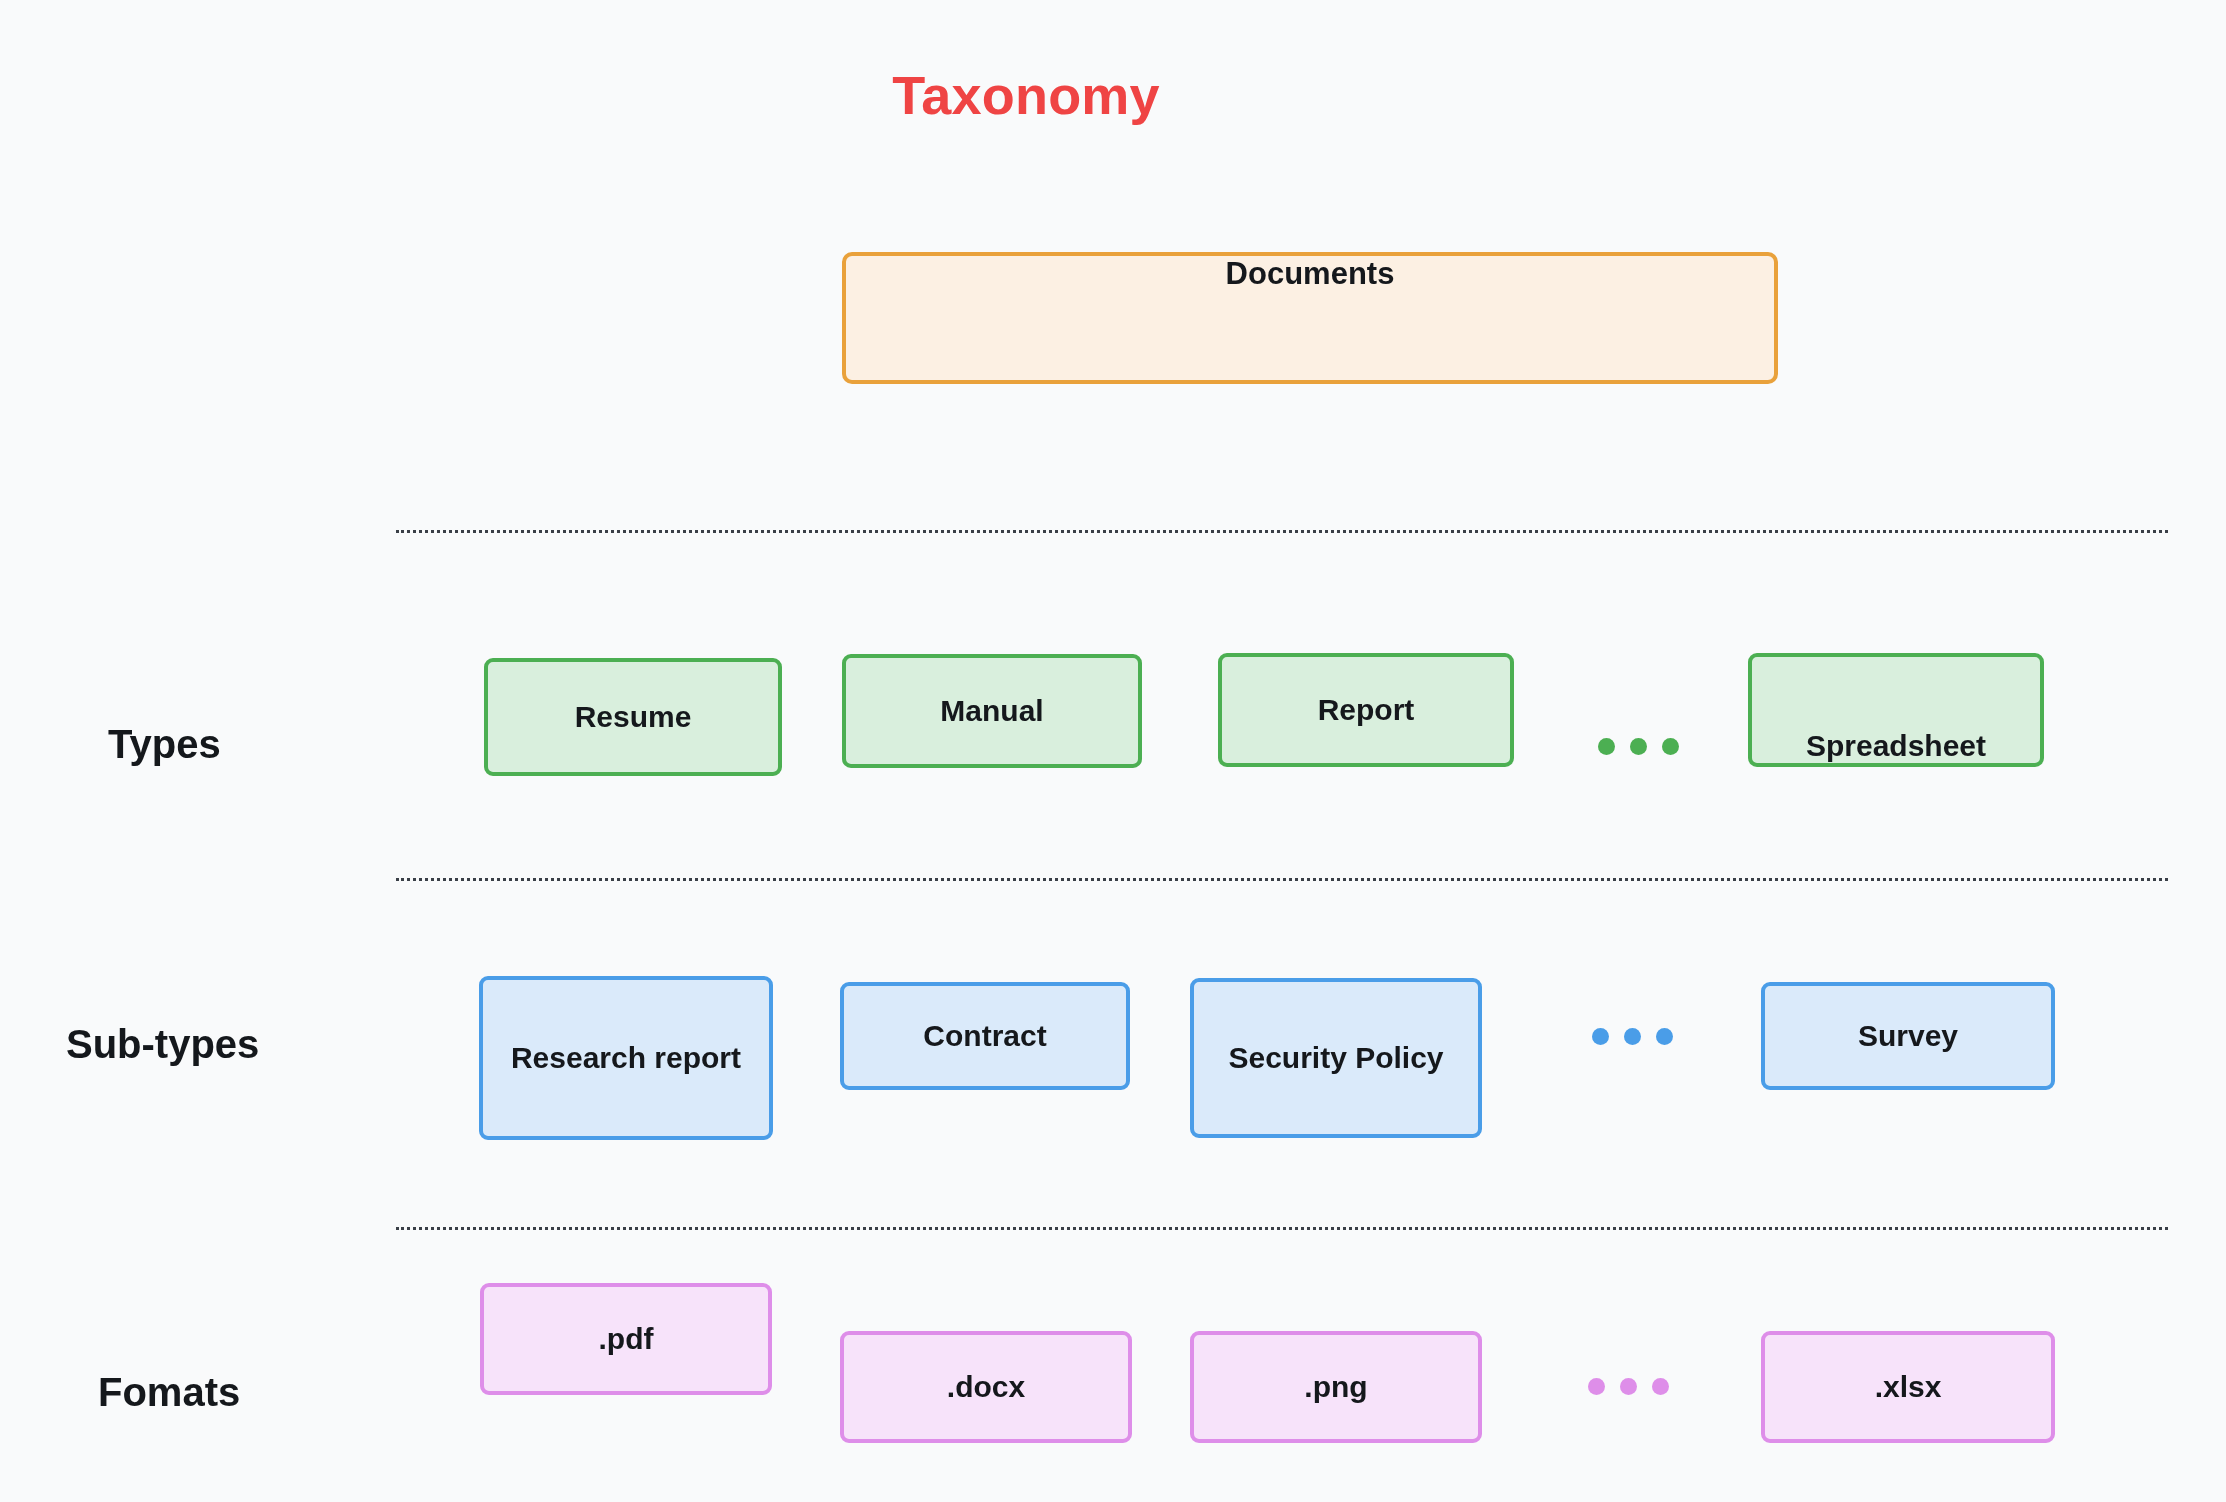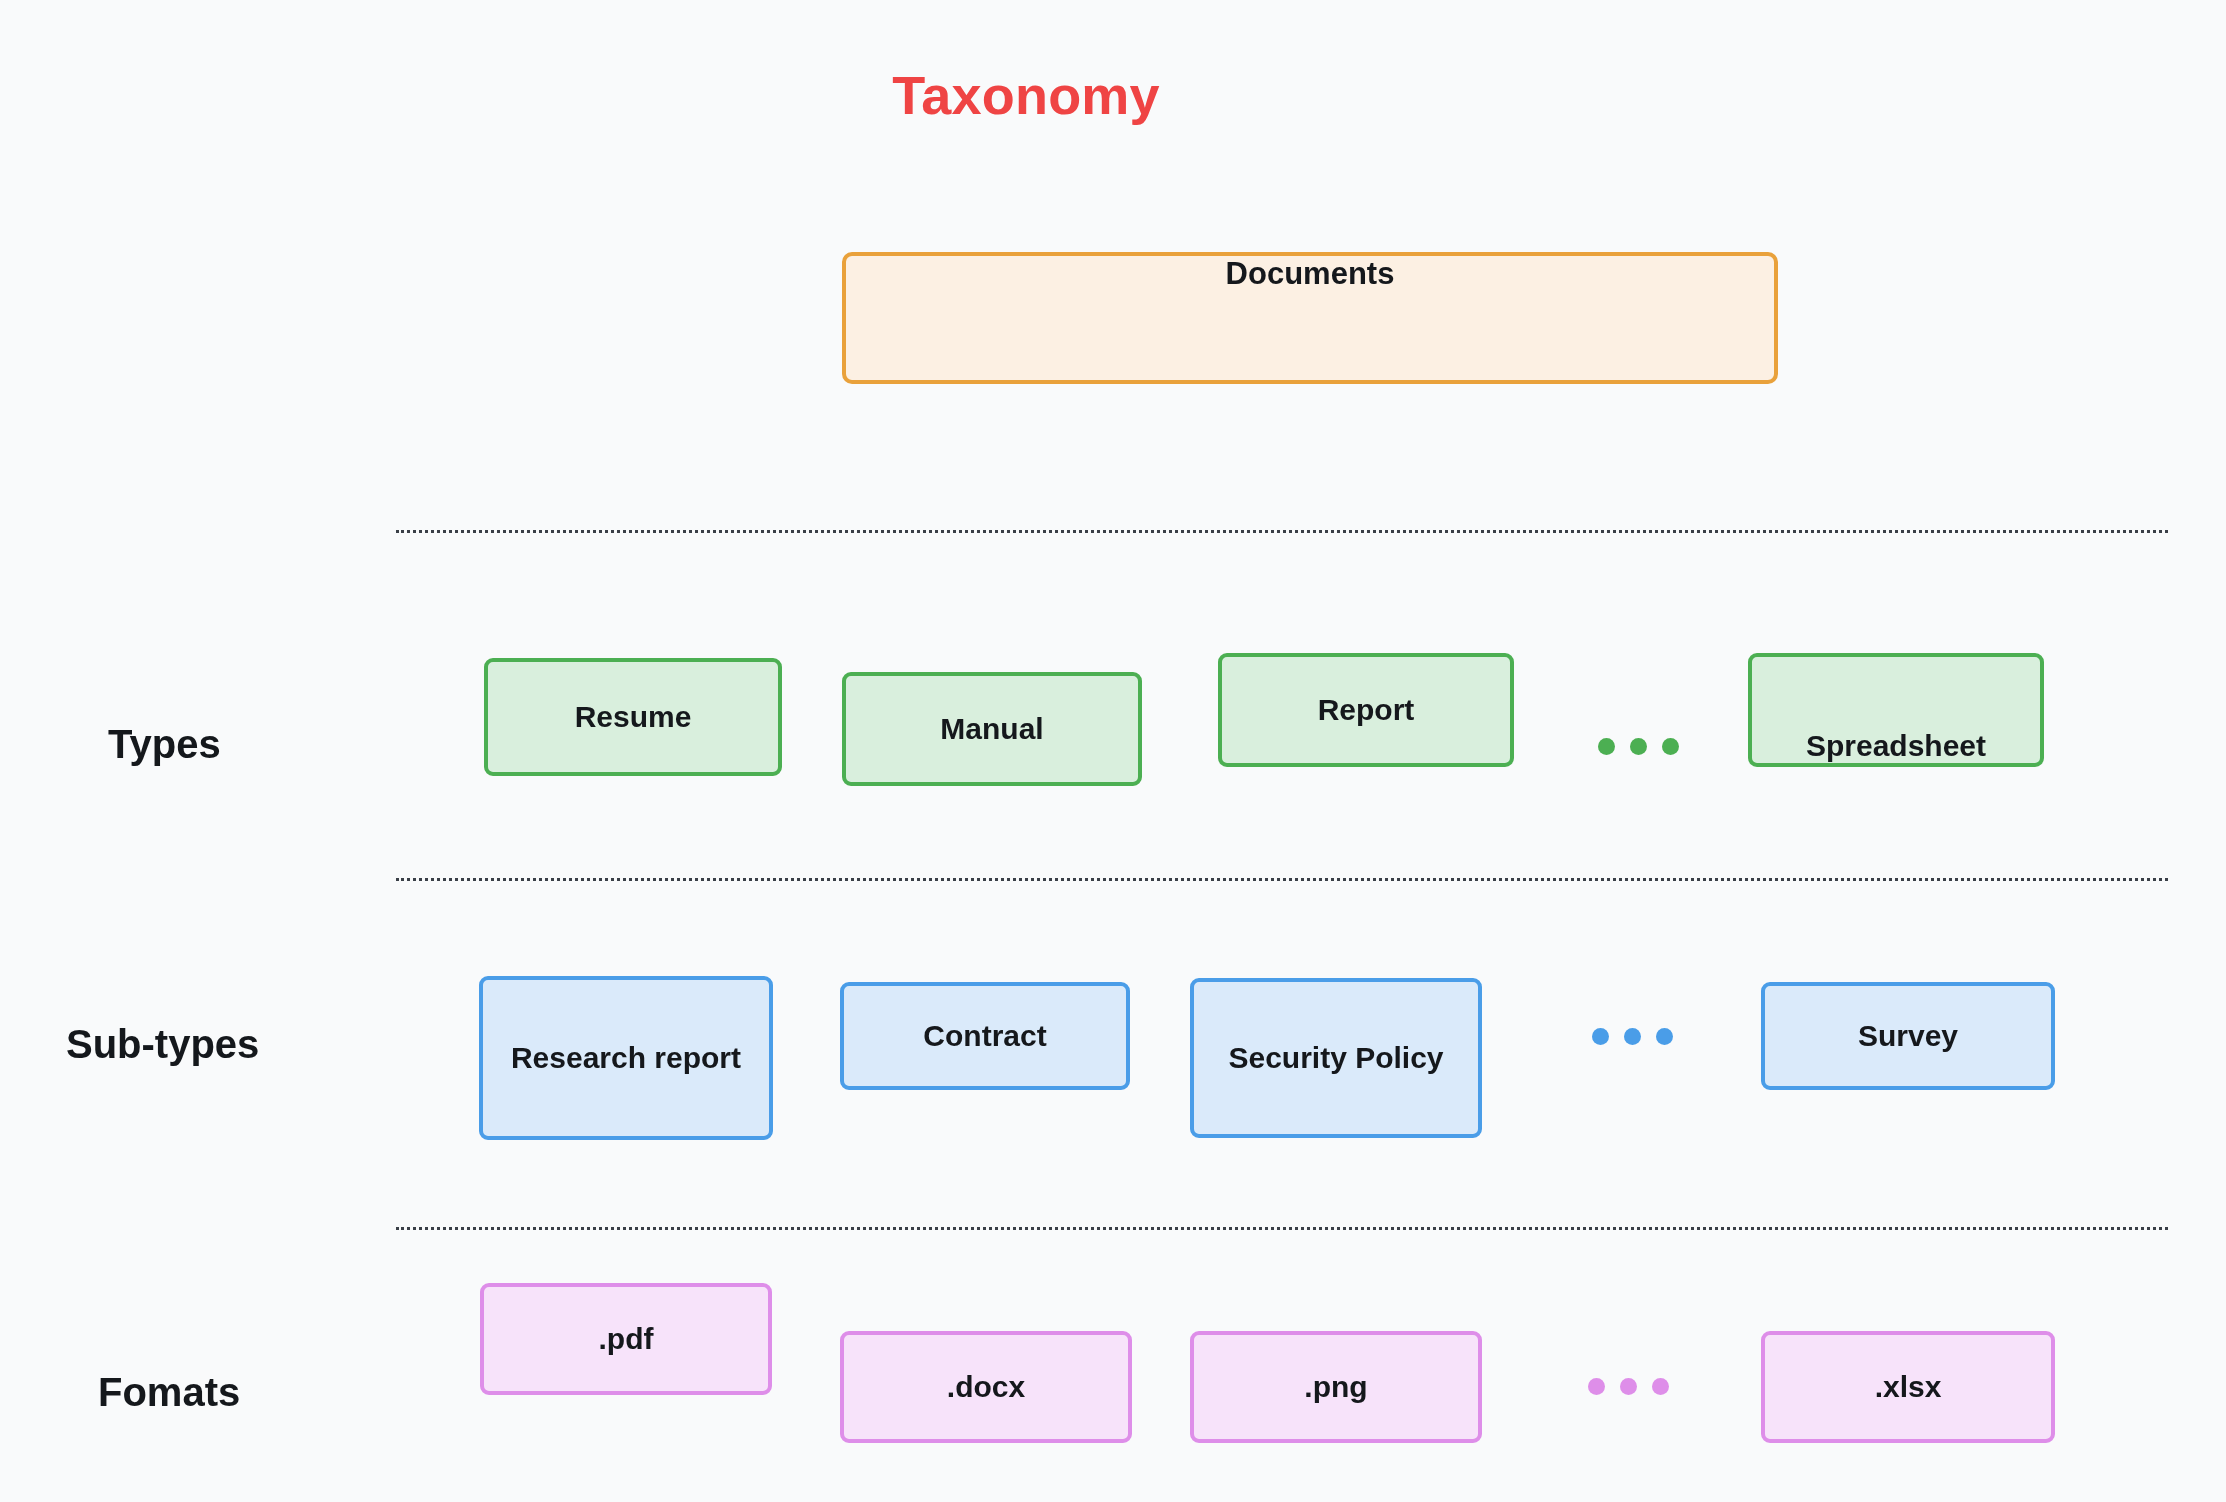--- a/index.html
+++ b/index.html
@@ -101,21 +101,21 @@
     border: 4px solid #4A9DE8;
     background: #DAEAFA;
   }
   .node.pink {
     border: 4px solid #DE8EE9;
     background: #F7E3FA;
   }
 
   
   .n-resume      { left: 484px;  top: 658px; width: 298px; height: 118px; }
-  .n-manual      { left: 842px;  top: 654px; width: 300px; height: 114px; margin-top: 18px; }
+  .n-manual      { left: 842px;  top: 654px; width: 300px; height: 114px; }
   .n-report      { left: 1218px; top: 653px; width: 296px; height: 114px; }
   .n-spreadsheet { left: 1748px; top: 653px; width: 296px; height: 114px; align-items: flex-end; }
 
   
   .n-research    { left: 479px;  top: 976px;  width: 294px; height: 164px; justify-content: center; }
   .n-contract    { left: 840px;  top: 982px;  width: 290px; height: 108px; }
   .n-security    { left: 1190px; top: 978px;  width: 292px; height: 160px; }
   .n-survey      { left: 1761px; top: 982px;  width: 294px; height: 108px; }
 
   

